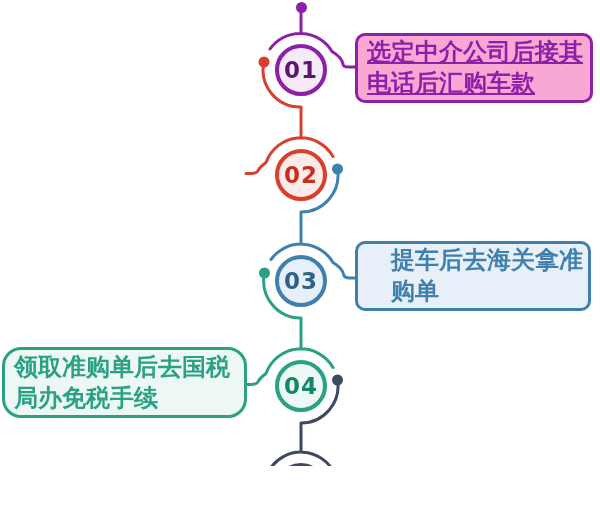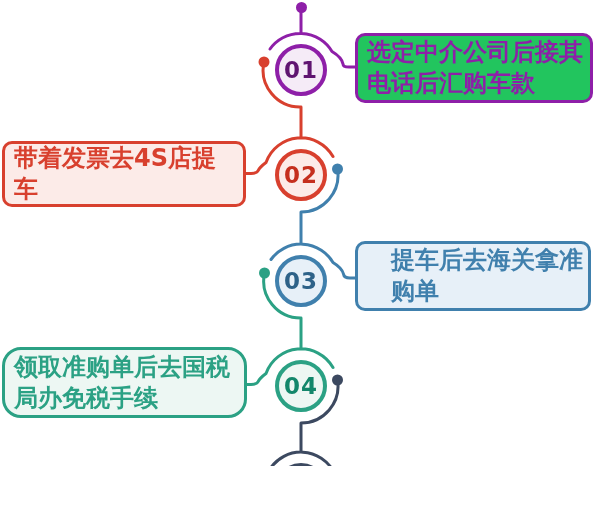--- a/index.html
+++ b/index.html
@@ -66,27 +66,24 @@
     <circle class="step-circle" cx="301" cy="281" r="24" stroke="#4080ad" fill="#e7f0f8"></circle>
     <text class="step-num" x="301" y="289" fill="#2e6288">03</text>
 
     <circle class="step-circle" cx="301" cy="386" r="24" stroke="#2ba184" fill="#edf7f3"></circle>
     <text class="step-num" x="301" y="394" fill="#13876b">04</text>
 
     <circle class="step-circle" cx="301" cy="489" r="24" stroke="#3c4960" fill="#eef0f4"></circle>
     <text class="step-num" x="301" y="497" fill="#323d52">05</text>
   </svg>
 
-  <div class="label-box box-1" style="border-color: rgb(142, 31, 168); background: #22c55e; color: rgb(142, 31, 168);">
+  <div class="label-box box-1" style="border-color: rgb(142, 31, 168); background: #f9a8d4; color: rgb(142, 31, 168); text-decoration: underline;">
     <span class="label-text">选定中介公司后接其电话后汇购车款</span>
   </div>
 
-  <div class="label-box box-2" style="border-color: rgb(216, 64, 46); background: rgb(252, 235, 232); color: rgb(216, 64, 46);">
-    <span class="label-text">带着发票去4S店提车</span>
-  </div>
 
   <div class="label-box box-3" style="border-color: rgb(64, 128, 173); background: rgb(231, 240, 248); color: rgb(64, 128, 173);">
     <span class="label-text">提车后去海关拿准购单</span>
   </div>
 
   <div class="label-box box-4" style="border-color: rgb(43, 161, 132); background: rgb(237, 247, 243); color: rgb(43, 161, 132); border-radius: 19px;">
     <span class="label-text">领取准购单后去国税局办免税手续</span>
   </div>
 
 

